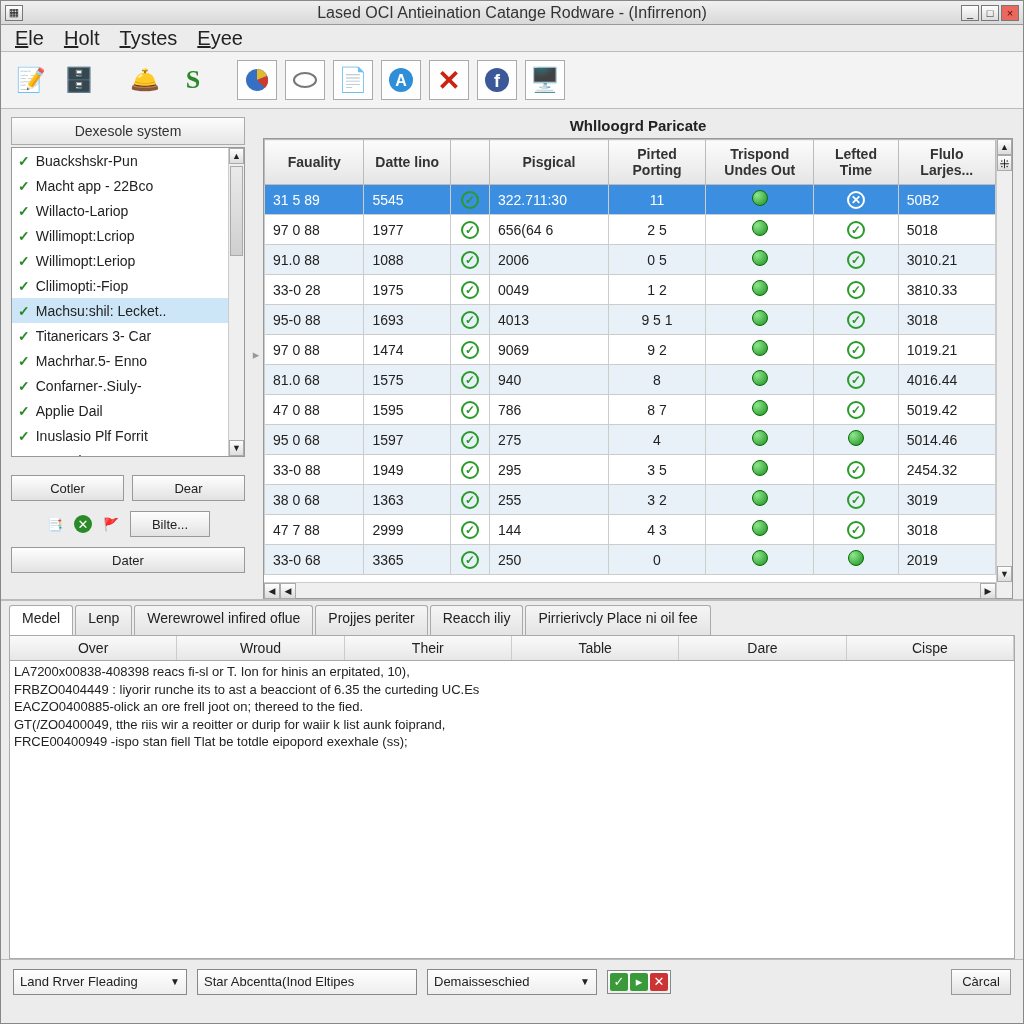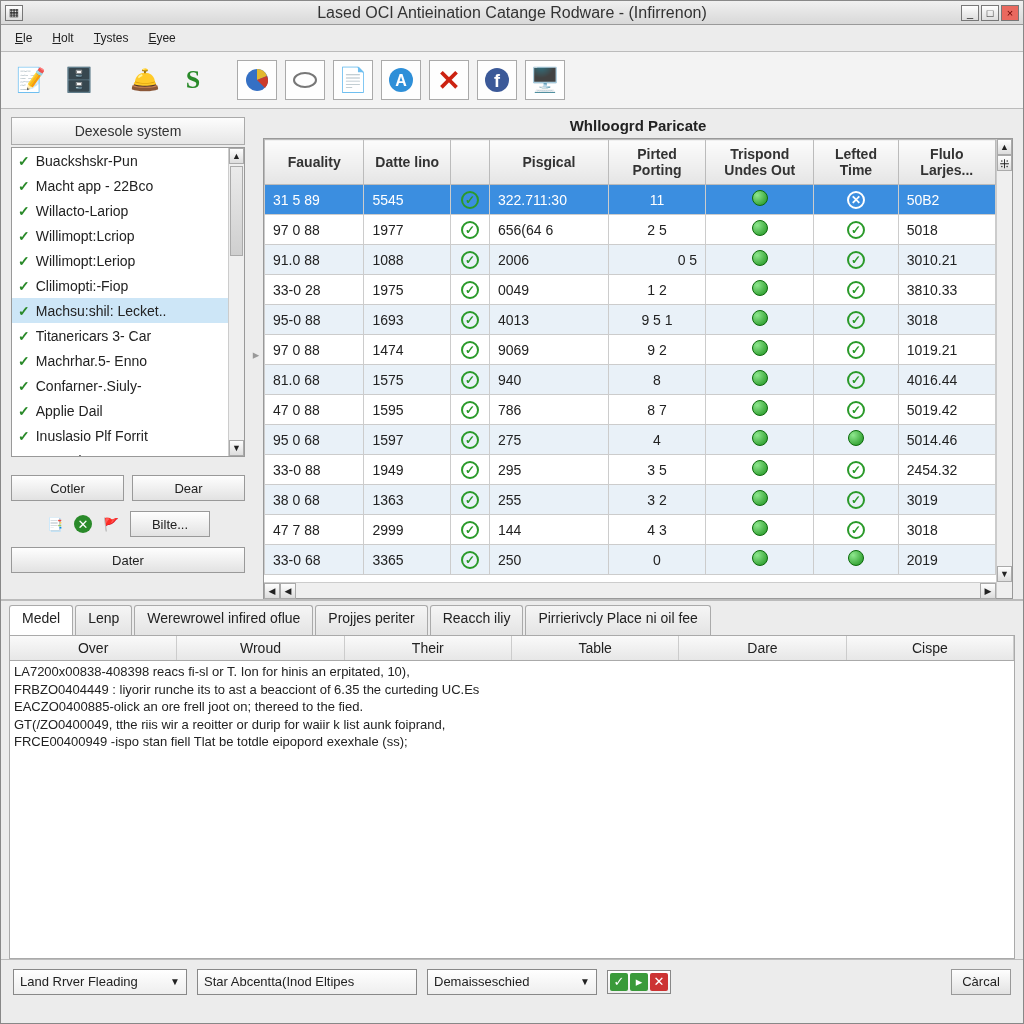--- a/index.html
+++ b/index.html
@@ -5,21 +5,21 @@
 * { box-sizing: border-box; margin: 0; padding: 0; font-family: "Segoe UI", Tahoma, sans-serif; }
 body { background: #e8e8e8; width: 1024px; height: 1024px; overflow: hidden; font-size: 13px; color: #222; }
 .window { width: 1024px; height: 1024px; display: flex; flex-direction: column; background: #ececec; border: 1px solid #888; }
 .titlebar { height: 24px; background: linear-gradient(#f0f0f0,#d8d8d8); border-bottom: 1px solid #999; display: flex; align-items: center; justify-content: center; position: relative; }
 .titlebar .title { font-size: 16px; color: #333; }
 .titlebar .left-icons { position: absolute; left: 4px; display: flex; gap: 2px; }
 .titlebar .right-icons { position: absolute; right: 4px; display: flex; gap: 2px; }
 .winbtn { width: 18px; height: 16px; border: 1px solid #777; background: linear-gradient(#fefefe,#ddd); font-size: 11px; display:flex; align-items:center; justify-content:center; }
 .winbtn.close { background:#e9695f; color:#600; }
 .menubar { height: 26px; display: flex; align-items: center; gap: 4px; padding: 0 6px; background:#ececec; }
-.menubar span { padding: 2px 8px; font-size: 12px; }
+.menubar span { padding: 2px 8px; font-size: 20px; }
 .menubar span u { text-decoration: underline; }
 .toolbar { height: 58px; display: flex; align-items: center; gap: 8px; padding: 4px 10px; border-bottom: 1px solid #bbb; border-top:1px solid #bbb; background:#f3f3f3;}
 .tbtn { width: 40px; height: 40px; border: 1px solid transparent; display:flex; align-items:center; justify-content:center; font-size:24px; }
 .tbtn.sunken { border:1px solid #aaa; background:#fefefe; padding:2px;}
 .main { flex: 1; display:flex; flex-direction:column; }
 .upper { display:flex; height: 490px; }
 .sidebar { width: 250px; padding: 8px 6px 6px 10px; display:flex; flex-direction:column; }
 .panel-header { height:28px; border:1px solid #aaa; background:linear-gradient(#fdfdfd,#e6e6e6); display:flex; align-items:center; justify-content:center; font-size:14px; color:#333; margin-bottom:2px;}
 .listbox { flex:0 0 310px; border:1px solid #999; background:#fff; overflow:hidden; position:relative;}
 .listbox-inner { position:absolute; inset:0 16px 0 0; overflow:hidden;}
@@ -246,21 +246,21 @@
                     <td style="text-align: center;">2 5</td>
                     <td class="center-cell"><span class="status-dot"></span></td>
                     <td class="center-cell"><span class="tick">✓</span></td>
                     <td>5018</td>
                   </tr>
                   <tr class="alt">
                     <td>91.0 88</td>
                     <td>1088</td>
                     <td class="center-cell"><span class="tick">✓</span></td>
                     <td>2006</td>
-                    <td style="text-align: right;">0 5</td>
+                    <td style="text-align: center;">0 5</td>
                     <td class="center-cell"><span class="status-dot"></span></td>
                     <td class="center-cell"><span class="tick">✓</span></td>
                     <td>3010.21</td>
                   </tr>
                   <tr>
                     <td>33-0 28</td>
                     <td>1975</td>
                     <td class="center-cell"><span class="tick">✓</span></td>
                     <td>0049</td>
                     <td style="text-align: center;">1 2</td>

